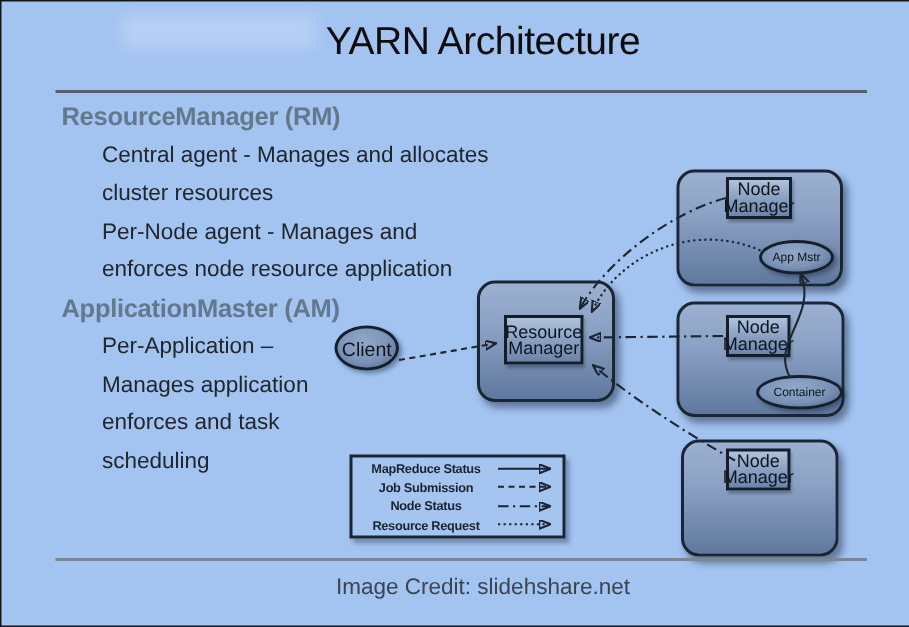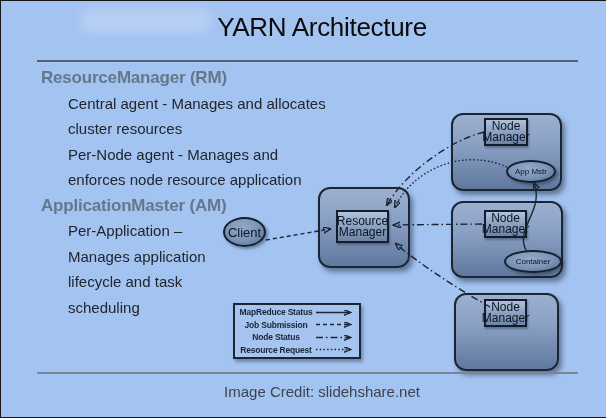--- a/index.html
+++ b/index.html
@@ -69,21 +69,21 @@
 
   
   .overlay { position:absolute; left:0; top:0; pointer-events:none; }
   .overlay path, .overlay line { fill:none; stroke:#1b2534; stroke-width:1.4; }
   .dashed  { stroke-dasharray:4 3; }
   .dashdot { stroke-dasharray:7 3 1.5 3; }
   .dotted  { stroke-dasharray:1.5 2.2; }
 
   
   .legend {
-    position:absolute; left:232px; top:302px; width:128px; height:56px;
+    position:absolute; left:232px; top:302px; width:144px; height:56px;
     border:2px solid #1b2533; background:#a6c4f0;
     box-shadow:2px 3px 3px rgba(18,28,48,0.35);
     display:flex; flex-direction:column; justify-content:space-evenly;
     padding:1px 2px; box-sizing:border-box;
   }
   .lrow { display:flex; align-items:center; height:12px; }
   .ll {
     flex:1; text-align:center; font-size:8.5px; font-weight:700;
     color:#1a2430; white-space:nowrap; letter-spacing:-0.2px;
   }
@@ -106,21 +106,21 @@
 
   <div class="textblock">
     <div class="h">ResourceManager (RM)</div>
     <div class="b">Central agent - Manages and allocates</div>
     <div class="b">cluster resources</div>
     <div class="b">Per-Node agent - Manages and</div>
     <div class="b">enforces node resource application</div>
     <div class="h">ApplicationMaster (AM)</div>
     <div class="b">Per-Application –</div>
     <div class="b">Manages application</div>
-    <div class="b">lifecycle and task</div>
+    <div class="b">enforces and task</div>
     <div class="b">scheduling</div>
   </div>
 
   <div class="ellipse client">Client</div>
 
   <div class="obox rm">
     <div class="ibox">Resource Manager</div>
   </div>
 
   <div class="obox nm1">

